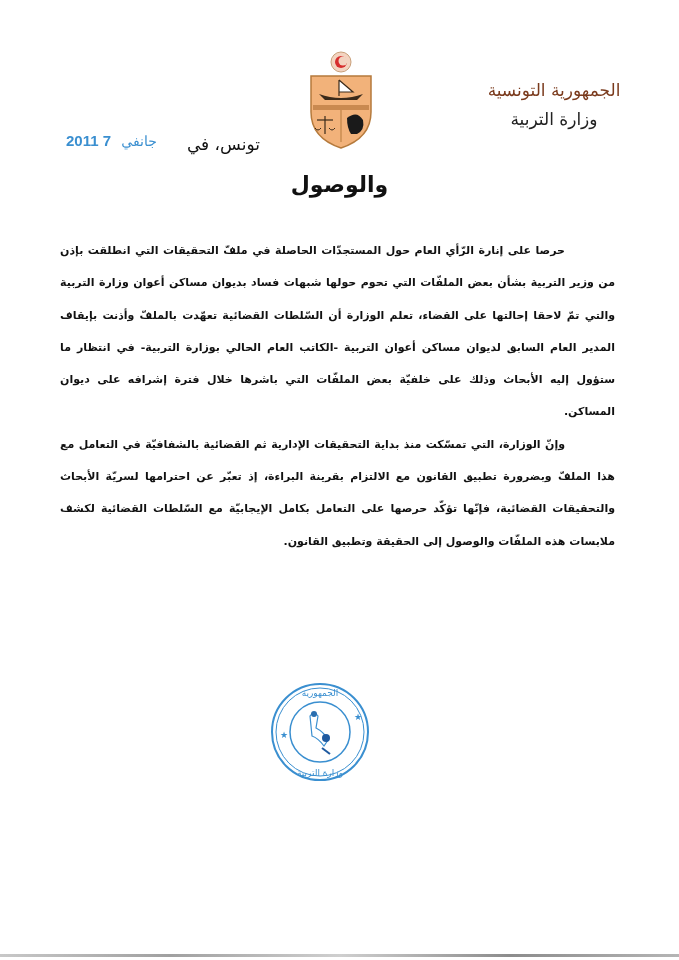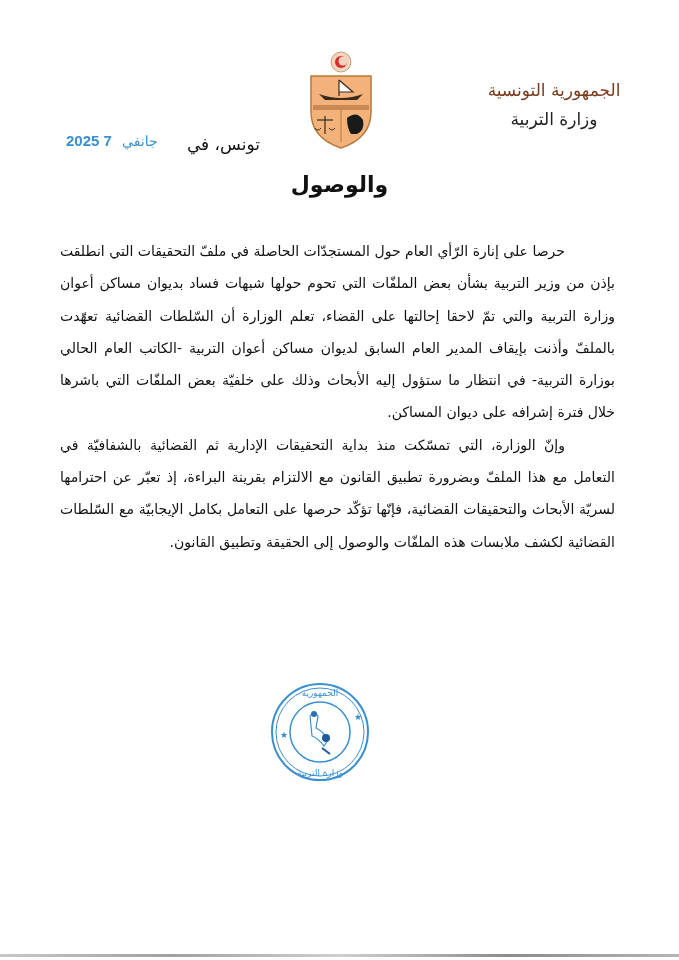--- a/index.html
+++ b/index.html
@@ -7,21 +7,21 @@
   .page { position:absolute; left:0; top:0; width:679px; height:960px; background:#fff; }
   .header-right { position:absolute; right:55px; top:78px; width:140px; text-align:center; direction:rtl; }
   .republic { font-family:"DejaVu Serif", serif; font-size:17px; color:#7a3a1c; line-height:24px; letter-spacing:-0.5px; }
   .ministry { font-family:"DejaVu Serif", serif; font-size:17px; color:#222; line-height:26px; margin-top:4px; }
   .emblem { position:absolute; left:305px; top:50px; width:72px; height:100px; }
   .dateline { position:absolute; left:60px; top:128px; width:200px; height:28px; direction:ltr; }
   .date-stamp { position:absolute; left:6px; top:4px; font-family:"Liberation Sans", sans-serif; font-size:15px; color:#3a8fd0; letter-spacing:0.5px; white-space:nowrap; font-weight:bold; }
   .date-stamp .m { font-weight:normal; font-size:14px; margin:0 6px; }
   .place { position:absolute; right:0; top:6px; font-size:17px; font-weight:normal; direction:rtl; white-space:nowrap; }
   .title { position:absolute; left:0; width:679px; top:172px; text-align:center; font-size:22px; font-weight:bold; direction:rtl; letter-spacing:1px; }
-  .body-text { position:absolute; left:60px; width:555px; top:235px; direction:rtl; text-align:justify; font-size:14px; font-weight:normal; line-height:32.3px; }
+  .body-text { position:absolute; left:60px; width:555px; top:235px; direction:rtl; text-align:justify; font-size:11px; font-weight:bold; line-height:32.3px; }
   .body-text p { margin:0; text-indent:0; }
   .body-text p.first { text-indent:50px; }
   .body-text p.second { text-indent:50px; }
   .seal { position:absolute; left:268px; top:680px; width:105px; height:105px; }
   .bottom-rule { position:absolute; left:0; top:954px; width:679px; height:3px; background:linear-gradient(90deg,#c8c8c8,#a0a0a0,#cfcfcf,#8c8c8c,#b5b5b5); }
 </style>
 </head>
 <body>
 
 <div class="page">
@@ -43,21 +43,21 @@
       <line x1="36" y1="60" x2="36" y2="92" stroke="#b57a3c" stroke-width="1"></line>
       <line x1="20" y1="66" x2="20" y2="84" stroke="#3a2a1a" stroke-width="1.2"></line>
       <line x1="12" y1="70" x2="28" y2="70" stroke="#3a2a1a" stroke-width="1.2"></line>
       <path d="M10 78 Q13 82 16 78 M24 78 Q27 82 30 78" stroke="#3a2a1a" stroke-width="1" fill="none"></path>
       <path d="M42 68 Q52 60 58 70 Q60 80 52 84 L46 84 Q42 78 42 68 Z" fill="#1a1a1a"></path>
     </svg>
   </div>
 
   <div class="dateline">
     <div class="date-stamp">
-      <span>2025</span>
+      <span>2011</span>
       <span class="m">جانفي</span>
       <span>7</span>
     </div>
     <div class="place">تونس، في</div>
   </div>
 
   <div class="title">والوصول</div>
 
   <div class="body-text">
     <p class="first">حرصا على إنارة الرّأي العام حول المستجدّات الحاصلة في ملفّ التحقيقات التي انطلقت بإذن من وزير التربية بشأن بعض الملفّات التي تحوم حولها شبهات فساد بديوان مساكن أعوان وزارة التربية والتي تمّ لاحقا إحالتها على القضاء، تعلم الوزارة أن السّلطات القضائية تعهّدت بالملفّ وأذنت بإيقاف المدير العام السابق لديوان مساكن أعوان التربية -الكاتب العام الحالي بوزارة التربية- في انتظار ما ستؤول إليه الأبحاث وذلك على خلفيّة بعض الملفّات التي باشرها خلال فترة إشرافه على ديوان المساكن.</p>

